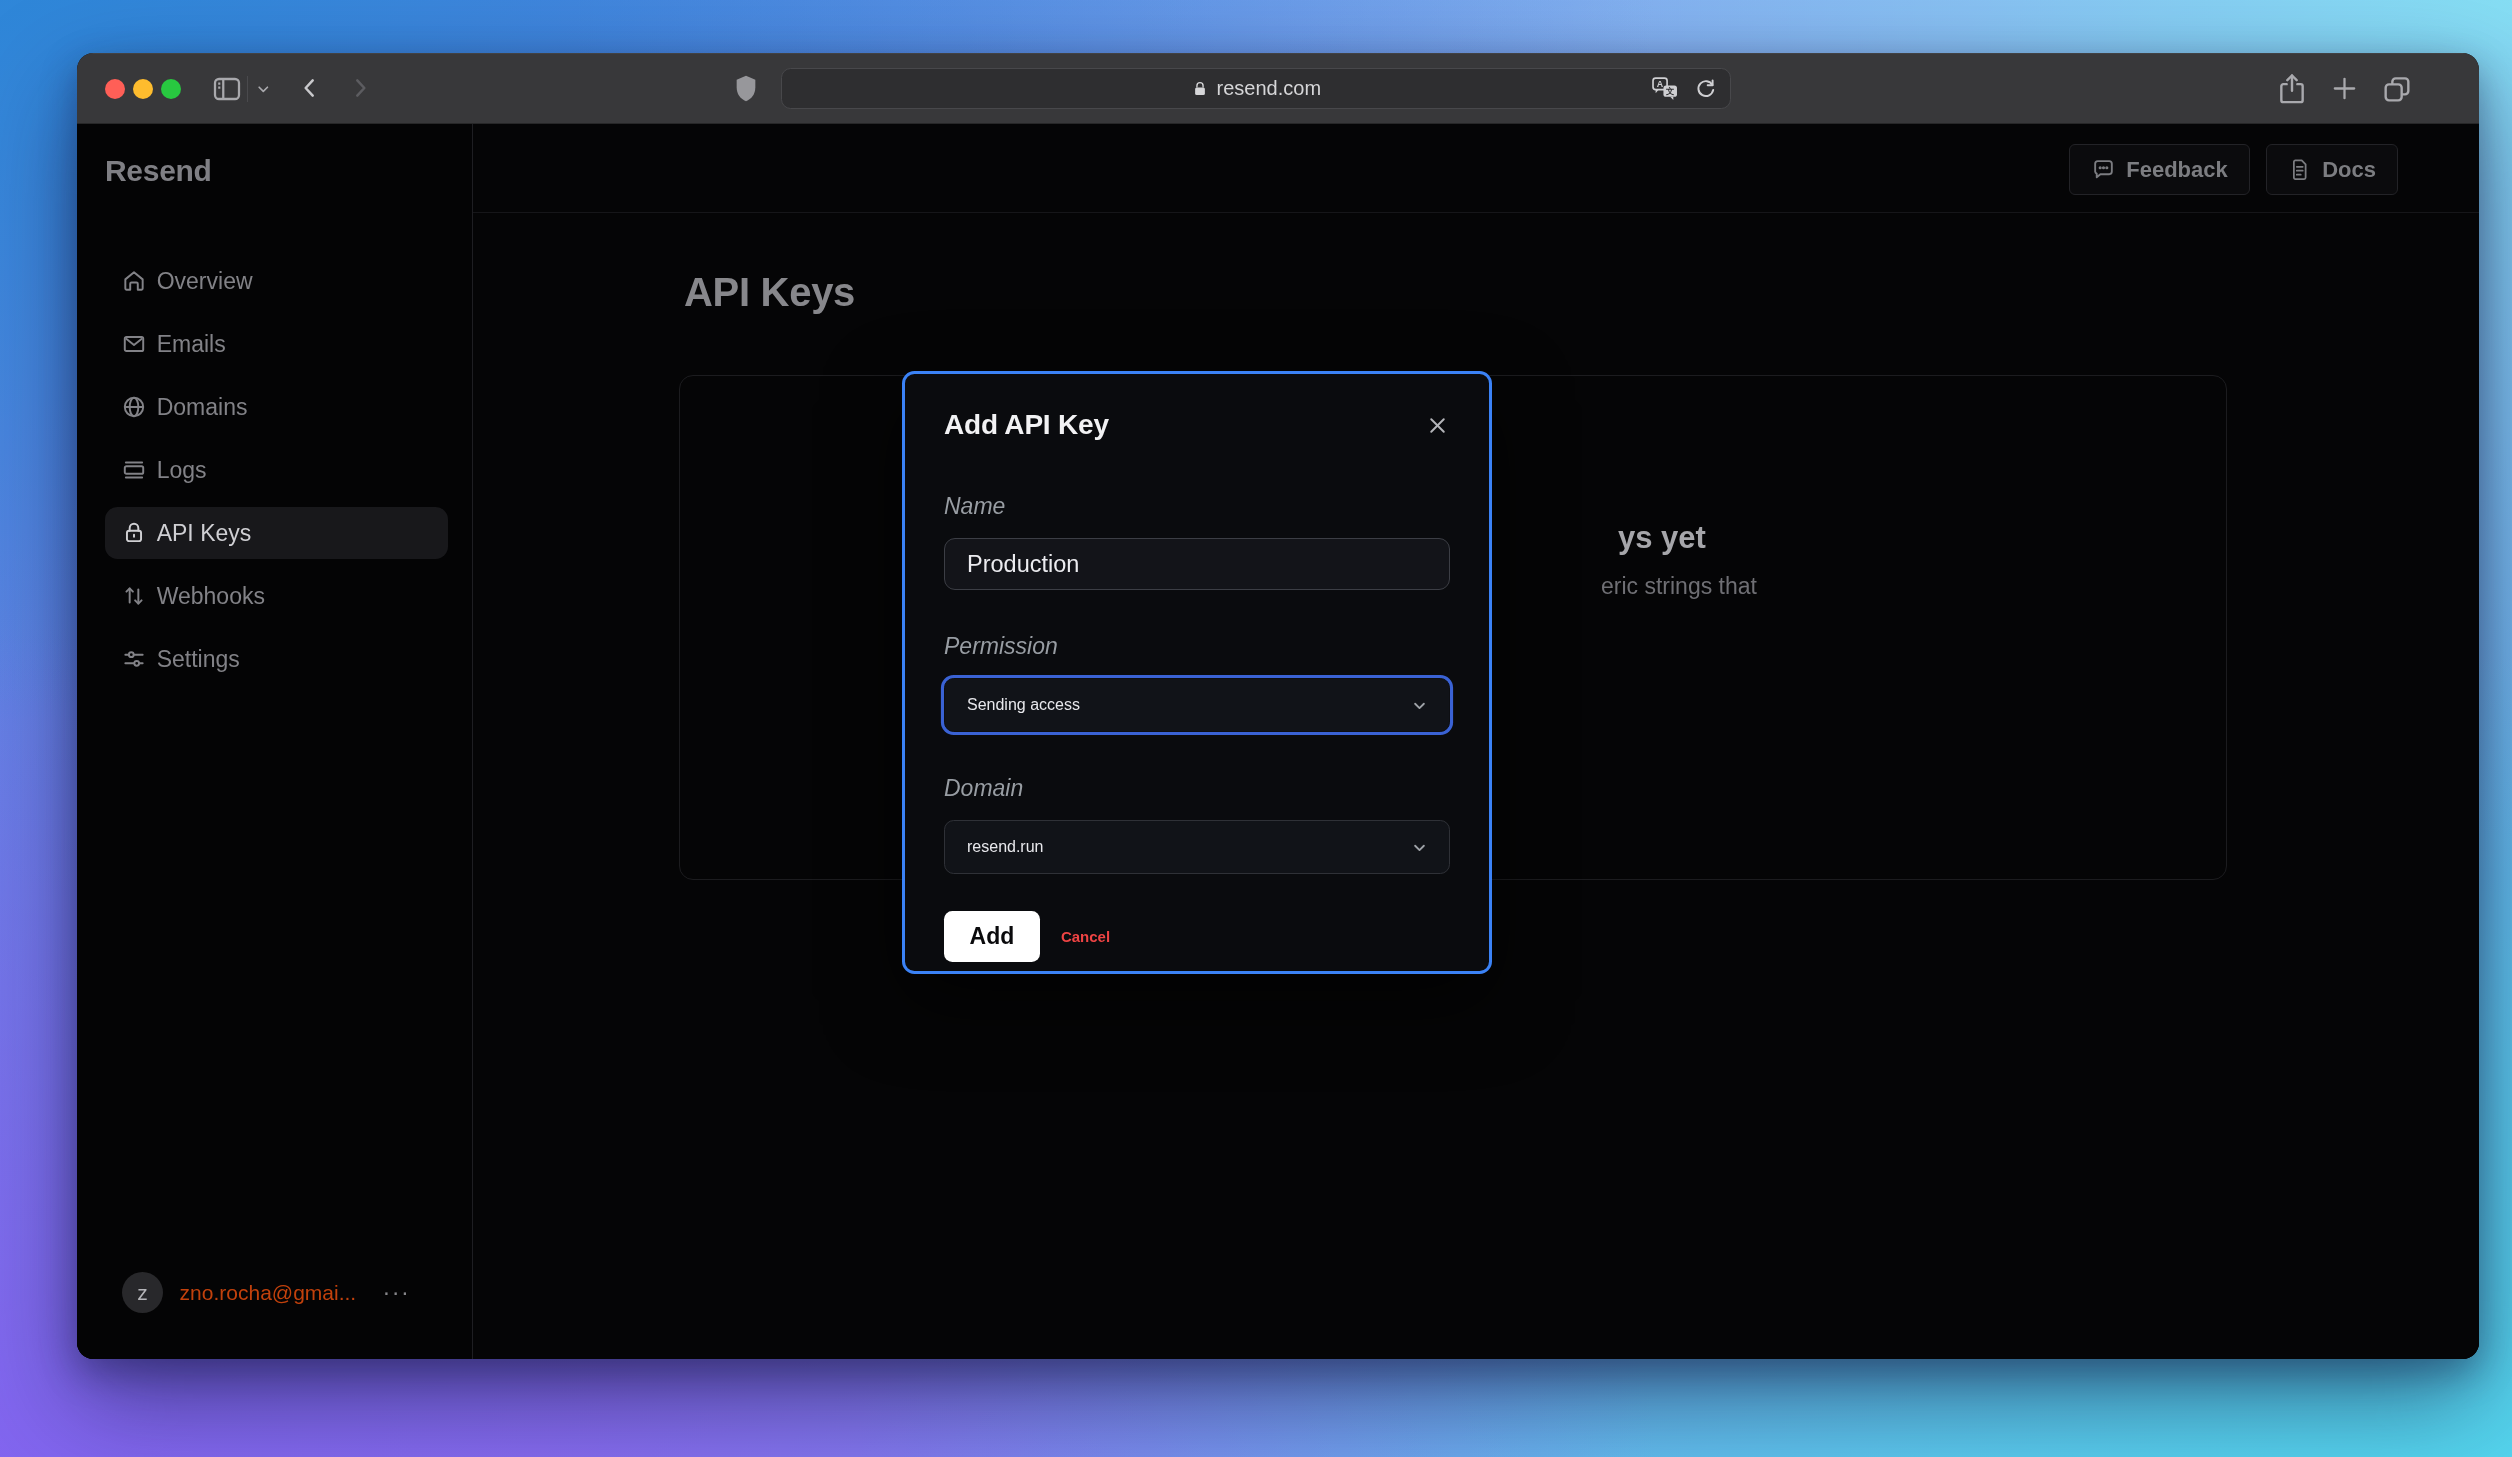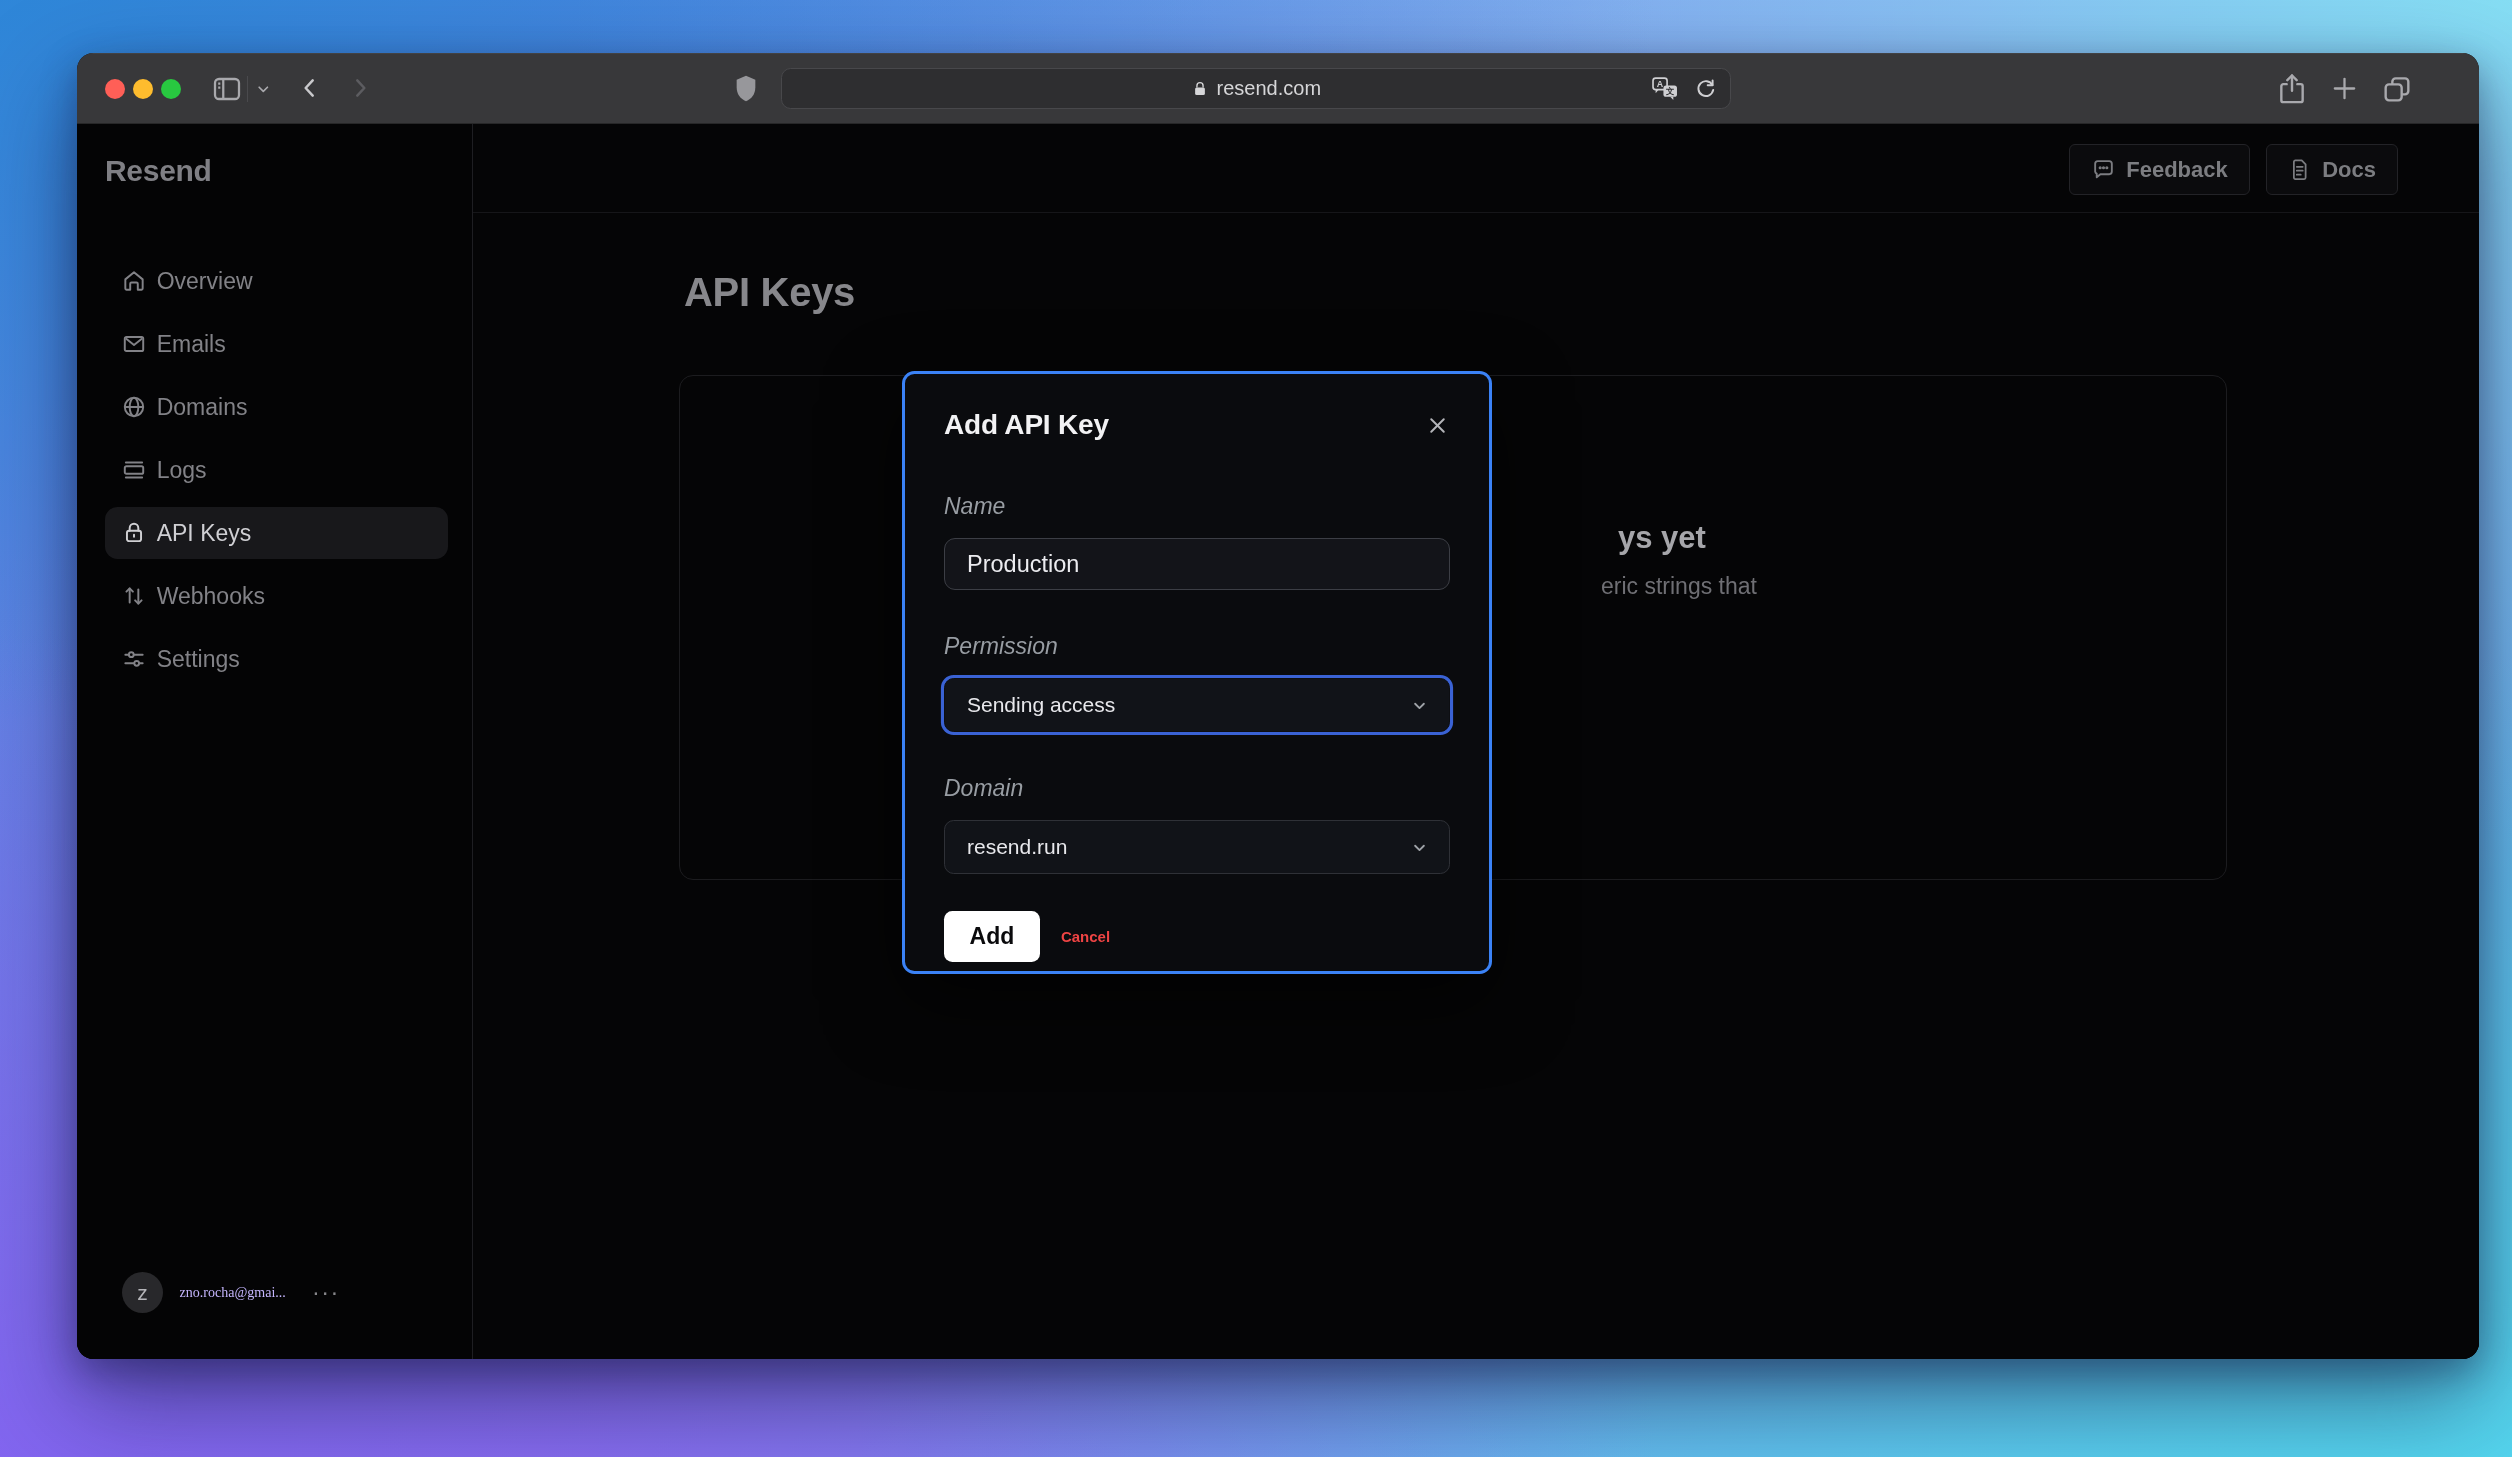--- a/index.html
+++ b/index.html
@@ -55,21 +55,21 @@
     height:52px; margin-bottom:11px; display:flex; align-items:center;
     padding-left:16px; gap:9.7px; border-radius:12.4px;
     color:#828287; font-size:23px; font-weight:500; cursor:default;text-align:center;
   }
   .nav-item.active { background:#18181b; color:#cfcfd3; }
   .nav-item .nicon { display:flex; align-items:center; }
   .account { position:absolute; left:45px; bottom:46px; display:flex; align-items:center; gap:16.6px; }
   .avatar { width:41px; height:41px; border-radius:50%; background:#28282b;
             display:flex; align-items:center; justify-content:center;
             color:#b5b5b9; font-size:21px; font-weight:500; }
-  .acct-email { color:#c4b5fd; font-size:14px;font-family:Liberation Serif, serif; }
+  .acct-email { color:#c2410c; font-size:21px; }
   .acct-menu { color:#86868a; font-size:23.5px; letter-spacing:1.4px; margin-left:9.7px; }
   .main { position:relative; flex:1; background:#050506; }
   .topbar-actions { position:absolute; top:20px; right:81px; display:flex; gap:16.6px; }
   .ghost-btn {
     height:51px; display:flex; align-items:center; gap:10.4px; padding:0 21px;
     background:#0b0b0d; border:1px solid #232327; border-radius:6px;
     color:#7c7d81; font-size:22px; font-weight:600;
   }
   .main-divider { position:absolute; top:88px; left:0; right:0; height:1px; background:#161619; }
   .page-title { position:absolute; left:211px; top:146px; font-size:40px; font-weight:700;
@@ -90,21 +90,21 @@
   .form { margin-top:52px; }
   .field-label { font-size:23px; color:#989da3; margin-bottom:18px;font-style:italic; }
   .text-input {
     width:100%; height:52px; background:#131419; border:1.1px solid #3c3e45;
     border-radius:11px; color:#ececf0; font-size:23.5px; padding:0 22px;
     font-family:"Liberation Sans", sans-serif; outline:none;
   }
   .select {
     width:100%; height:54px; background:#111318; border:1.1px solid #2f3137;
     border-radius:9.7px; display:flex; align-items:center; justify-content:space-between;
-    padding:0 19.3px 0 22px; color:#e8e8ec; font-size:21px;
+    padding:0 19.3px 0 22px; color:#e8e8ec; font-size:16px;
   }
   .select.focused { border-color:#0d0e12; box-shadow:0 0 0 3.1px #3a62d4; }
   .select .chev { color:#9fa3a8; display:flex; }
   .fgroup { margin-bottom:43px; }
   .modal-actions { margin-top:37px; display:flex; align-items:center; }
   .btn-add {
     height:51px; padding:0 25.6px; background:#ffffff; color:#0a0a0c;
     border:none; border-radius:8.3px; font-size:23px; font-weight:700;
     font-family:"Liberation Sans", sans-serif;
   }

